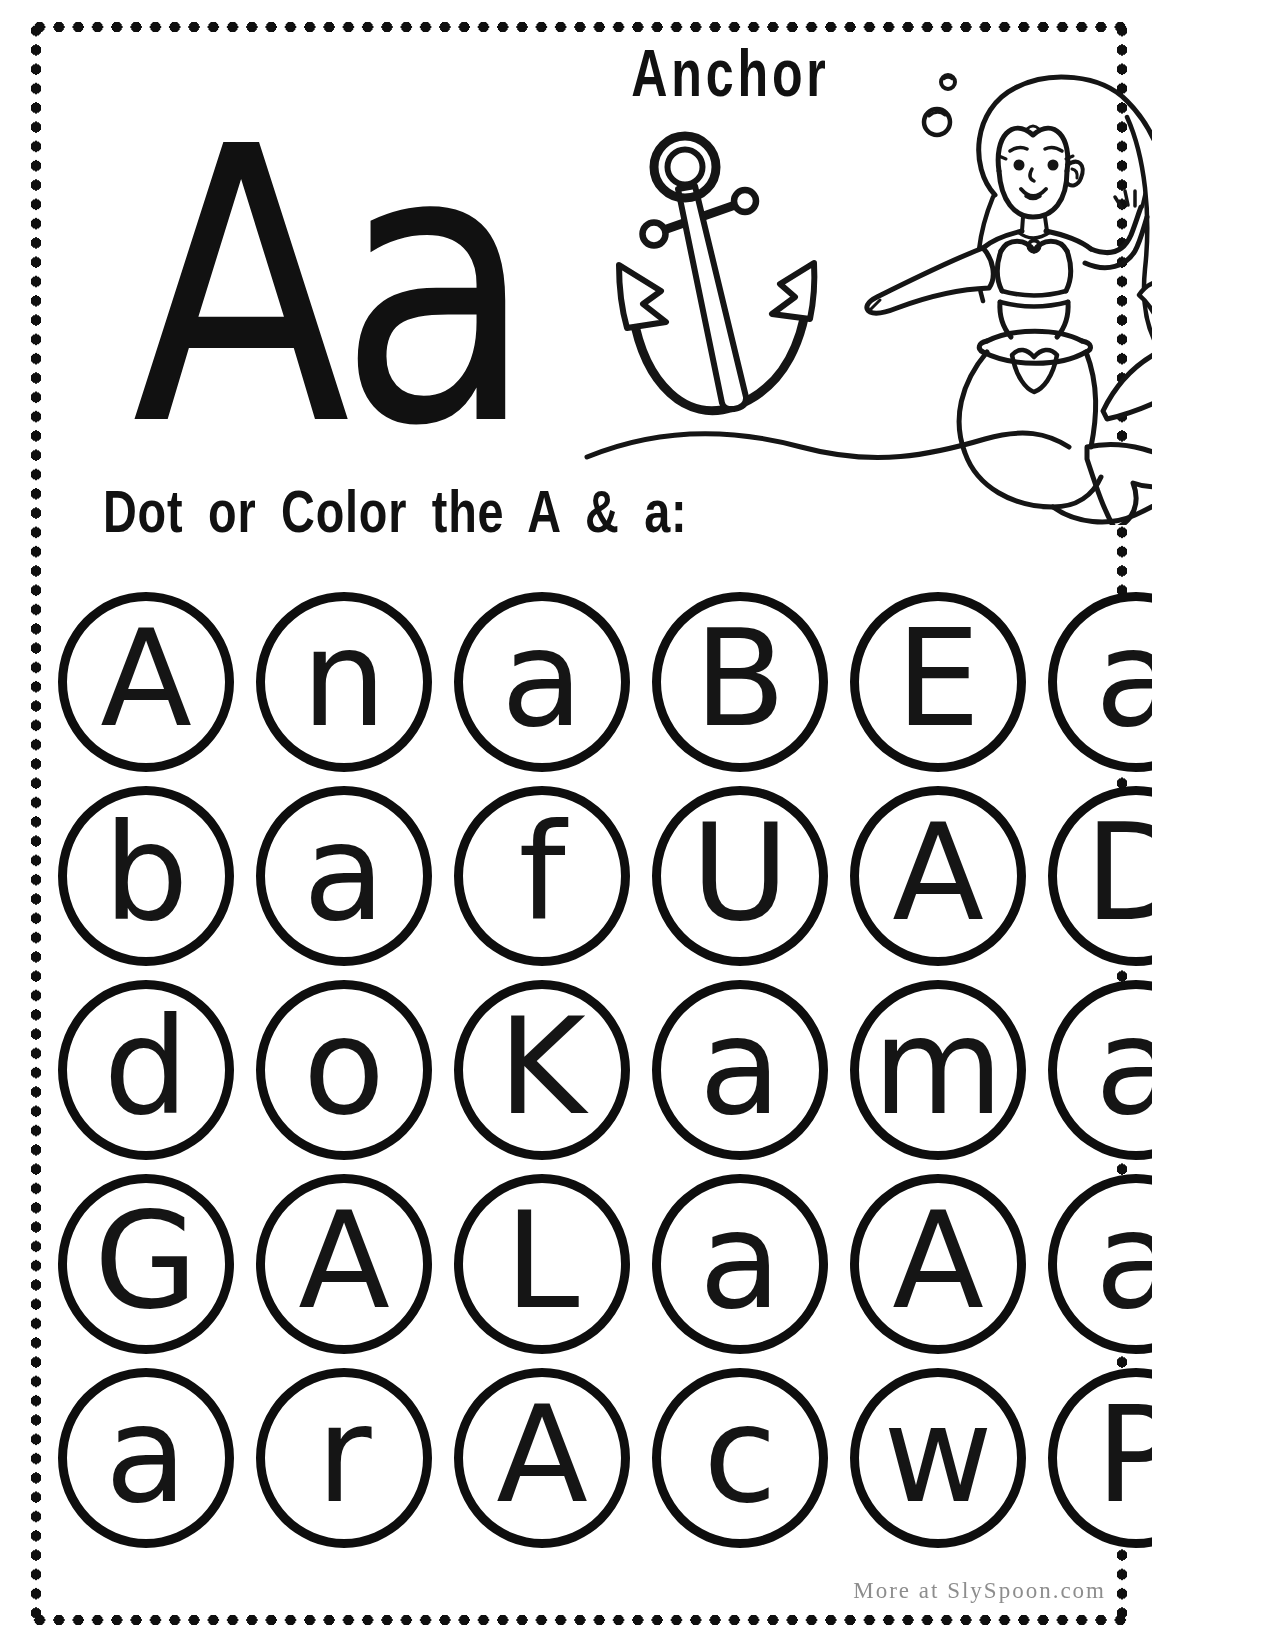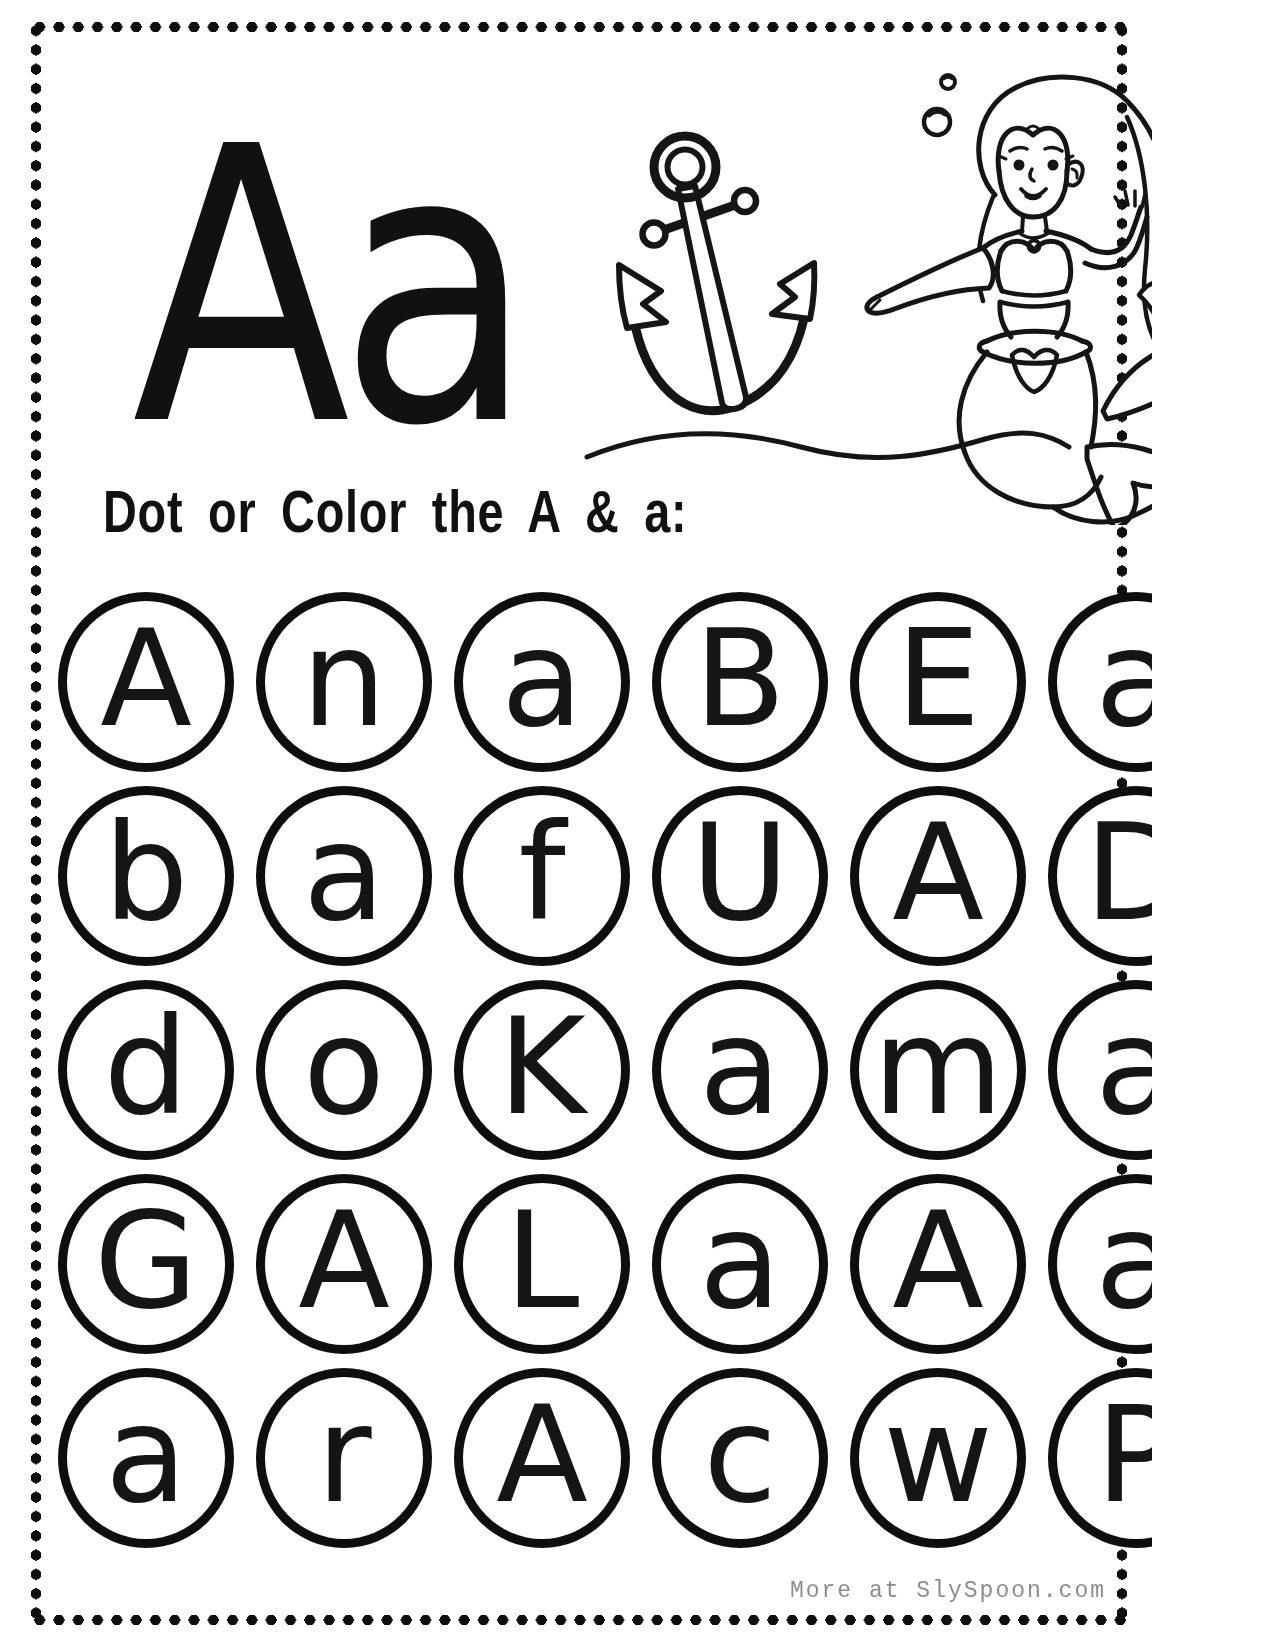--- a/index.html
+++ b/index.html
@@ -53,36 +53,39 @@
     border:9px solid #0e0e0e;border-radius:50%;
     display:flex;align-items:center;justify-content:center;
     background:#fff;
   }
   .circle span{
     font-family:"DejaVu Sans",sans-serif;font-size:134px;line-height:1;color:#151515;
     transform:translateY(-3px);
   }
   .footer{
     position:absolute;top:1578px;right:46px;
-    font-family:Liberation Mono, monospace;
+    font-family:Liberation Serif, serif;
     font-size:23px;letter-spacing:2px;color:#8d8d8d;white-space:nowrap;
   }
 </style>
 </head>
 <body>
 
 <div class="page">
 
   <div class="dots-h dots-top"></div>
   <div class="dots-h dots-bottom"></div>
   <div class="dots-v dots-left"></div>
   <div class="dots-v dots-right"></div>
 
   <div class="letter-pair">Aa</div>
 
+  <div class="theme-word">
+    <span class="cond">Anchor</span>
+  </div>
 
   <svg class="illustration" viewBox="0 0 655 470" fill="none" stroke="#151515" stroke-linecap="round" stroke-linejoin="round">
 
     <g>
       <path d="M12,402 C80,374 152,372 226,392 C300,412 356,400 410,384 C448,373 472,378 494,392" stroke-width="5"></path>
     </g>
 
     <g>
       <path d="M58,260 C70,330 112,368 158,352 C212,333 230,280 234,230" stroke-width="9"></path>
       <path d="M44,210 L86,236 L68,249 L91,267 L52,273 C46,252 44,231 44,210 Z" fill="#fff" stroke-width="6"></path>

